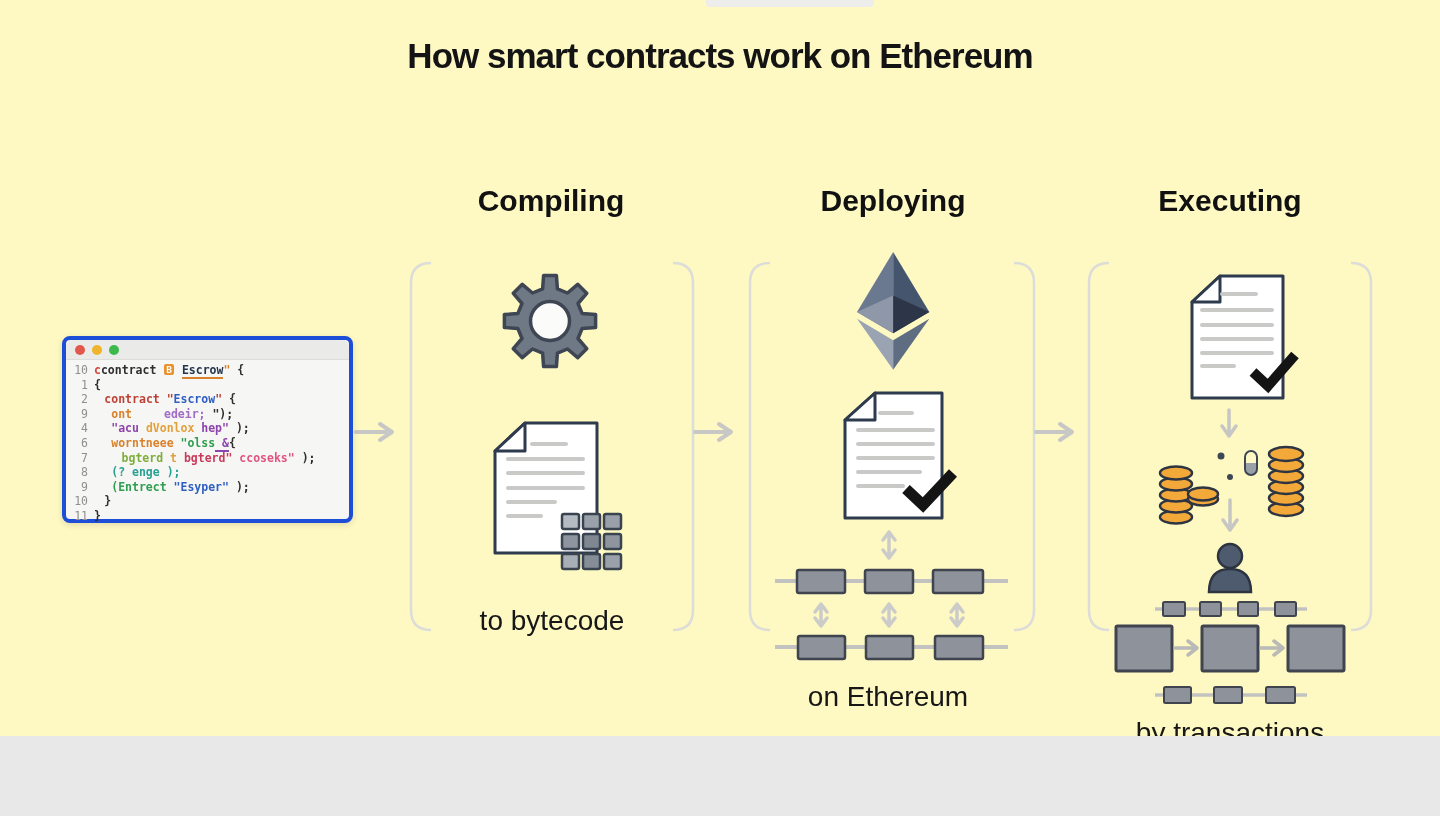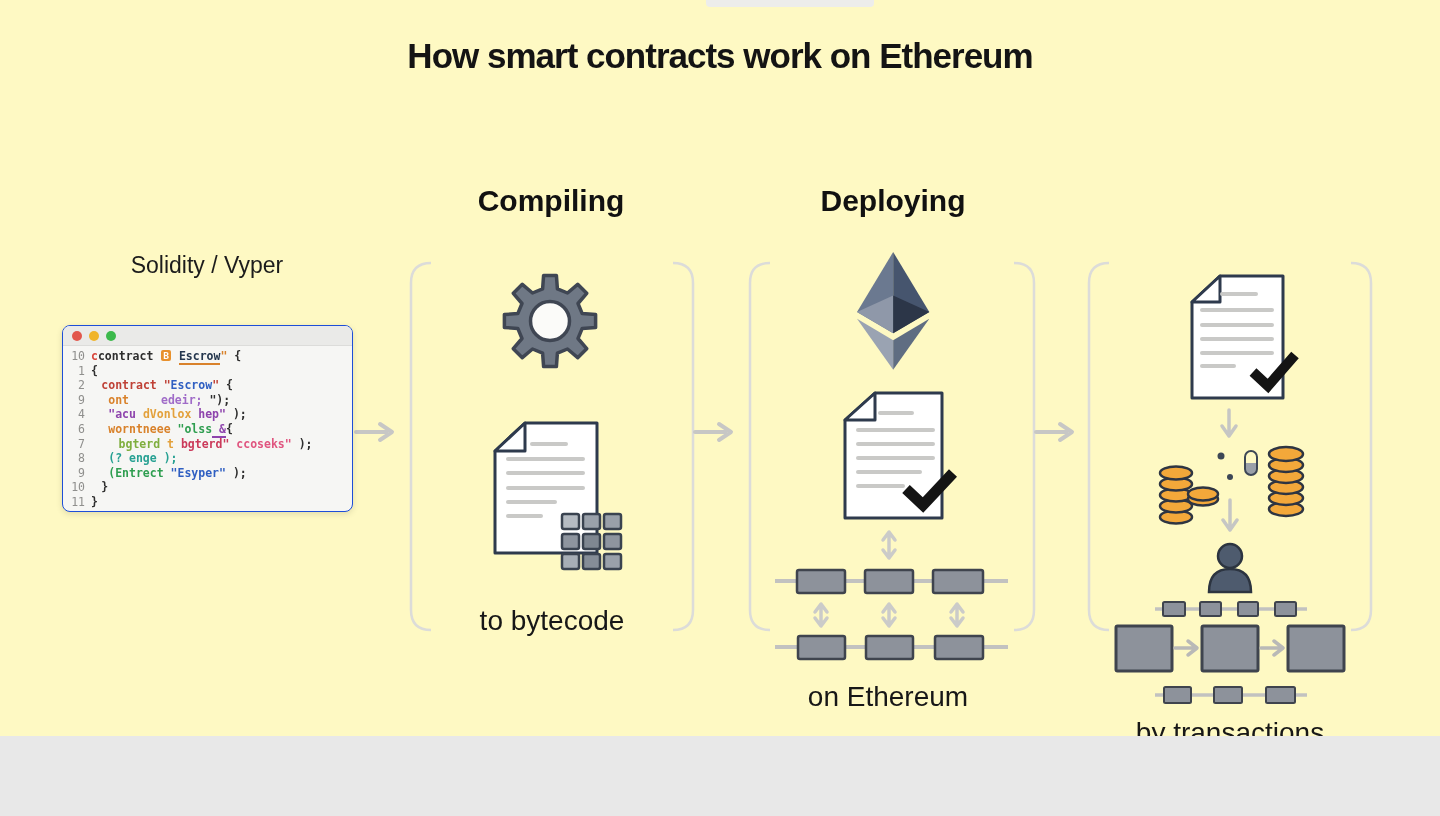--- a/index.html
+++ b/index.html
@@ -14,22 +14,22 @@
   .h-compiling{left:441px;top:184px;}
   .h-deploying{left:783px;top:184px;}
   .h-executing{left:1120px;top:184px;}
   .subtitle{position:absolute;left:97px;top:252px;width:220px;text-align:center;font-size:23px;color:#1c1c1c;}
   .caption{position:absolute;width:220px;text-align:center;font-size:28px;color:#171717;}
   .cap-bytecode{left:442px;top:605px;}
   .cap-ethereum{left:778px;top:681px;}
   .cap-transactions{left:1120px;top:717px;}
 
   
-  .code-window{position:absolute;left:62px;top:325px;width:291px;height:187px;background:#f6f6f4;
-               border:1px solid #1d4ed8;border-radius:8px;box-shadow:0 2px 6px rgba(0,0,0,.12);box-sizing:border-box;}
+  .code-window{position:absolute;left:62px;top:336px;width:291px;height:187px;background:#f6f6f4;
+               border:4px solid #1d4ed8;border-radius:8px;box-shadow:0 2px 6px rgba(0,0,0,.12);box-sizing:border-box;}
   .titlebar{height:19px;background:#eaeae8;border-bottom:1px solid #dcdcda;border-radius:7px 7px 0 0;
             display:flex;align-items:center;padding-left:9px;gap:7px;}
   .dot{width:10px;height:10px;border-radius:50%;}
   .dot-red{background:#e2574c;} .dot-yellow{background:#f0b42a;} .dot-green{background:#3cb94b;}
   .code-body{padding:3px 5px 0 5px;font-family:"DejaVu Sans Mono",monospace;font-size:11.5px;
              font-weight:bold;line-height:14.6px;}
   .code-line{white-space:pre;display:flex;}
   .gutter{display:inline-block;width:17px;text-align:right;margin-right:6px;color:#8f8f8d;font-weight:normal;flex:none;}
   .code{white-space:pre;}
   .tok-badge{display:inline-block;background:#e8912d;color:#fff;border-radius:2px;padding:0 2px;
@@ -212,22 +212,22 @@
         <rect x="1214" y="687" width="28" height="16" rx="1.5"></rect>
         <rect x="1266" y="687" width="29" height="16" rx="1.5"></rect>
       </g>
     </g>
   </svg>
 
   <div class="title">How smart contracts work on Ethereum</div>
 
   <div class="col-header h-compiling">Compiling</div>
   <div class="col-header h-deploying">Deploying</div>
-
-  <div class="subtitle">Solidity / Vyper</div>
+  <div class="col-header h-executing">Executing</div>
+
 
   <div class="code-window">
     <div class="titlebar">
       <span class="dot dot-red"></span>
       <span class="dot dot-yellow"></span>
       <span class="dot dot-green"></span>
     </div>
     <div class="code-body">
         <div class="code-line"><span class="gutter">10</span><span class="code" style="padding-left: 0px;"><span style="color: rgb(216, 69, 58);">c</span><span style="color: rgb(46, 46, 46);">contract </span><span class="tok-badge">B</span><span style="color: rgb(46, 46, 46);"> </span><span style="color: rgb(36, 54, 77); border-bottom: 2px solid rgb(217, 130, 43);">Escrow</span><span style="color: rgb(217, 130, 43);">"</span><span style="color: rgb(46, 46, 46);"> {</span></span></div>
         <div class="code-line"><span class="gutter">1</span><span class="code" style="padding-left: 0px;"><span style="color: rgb(46, 46, 46);">{</span></span></div>

